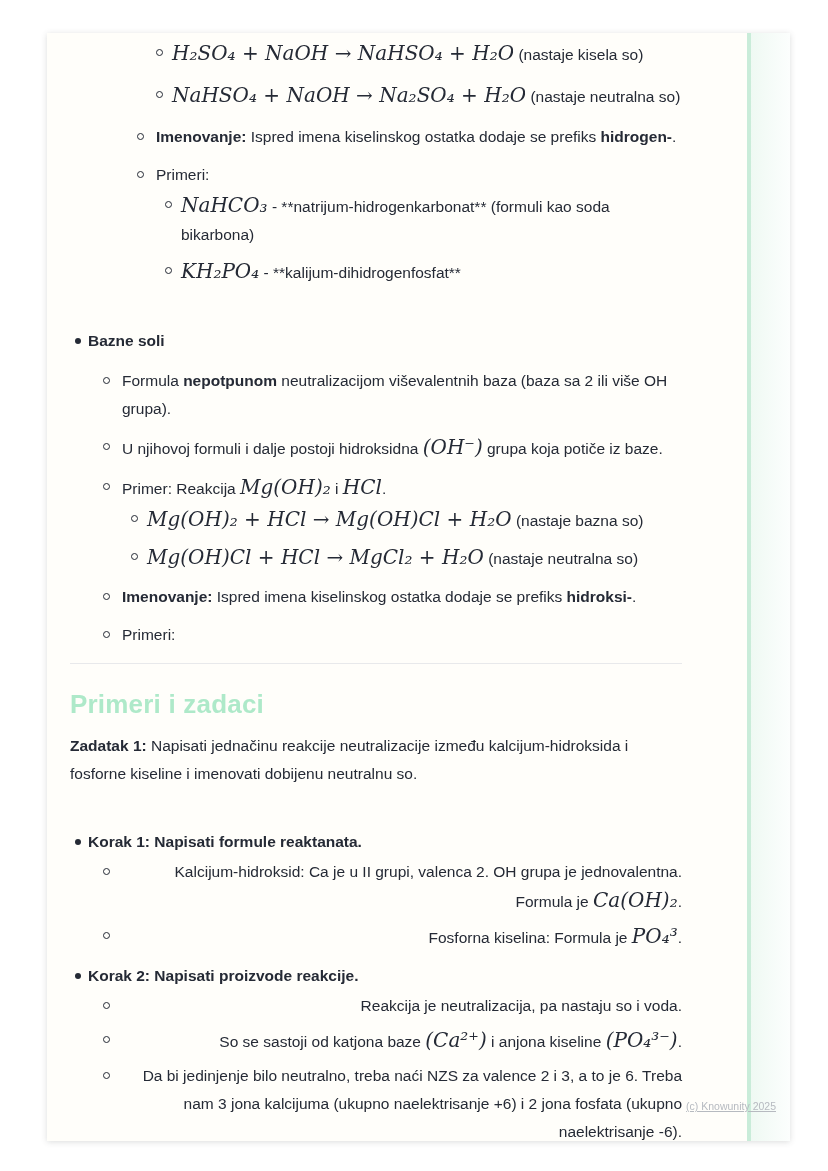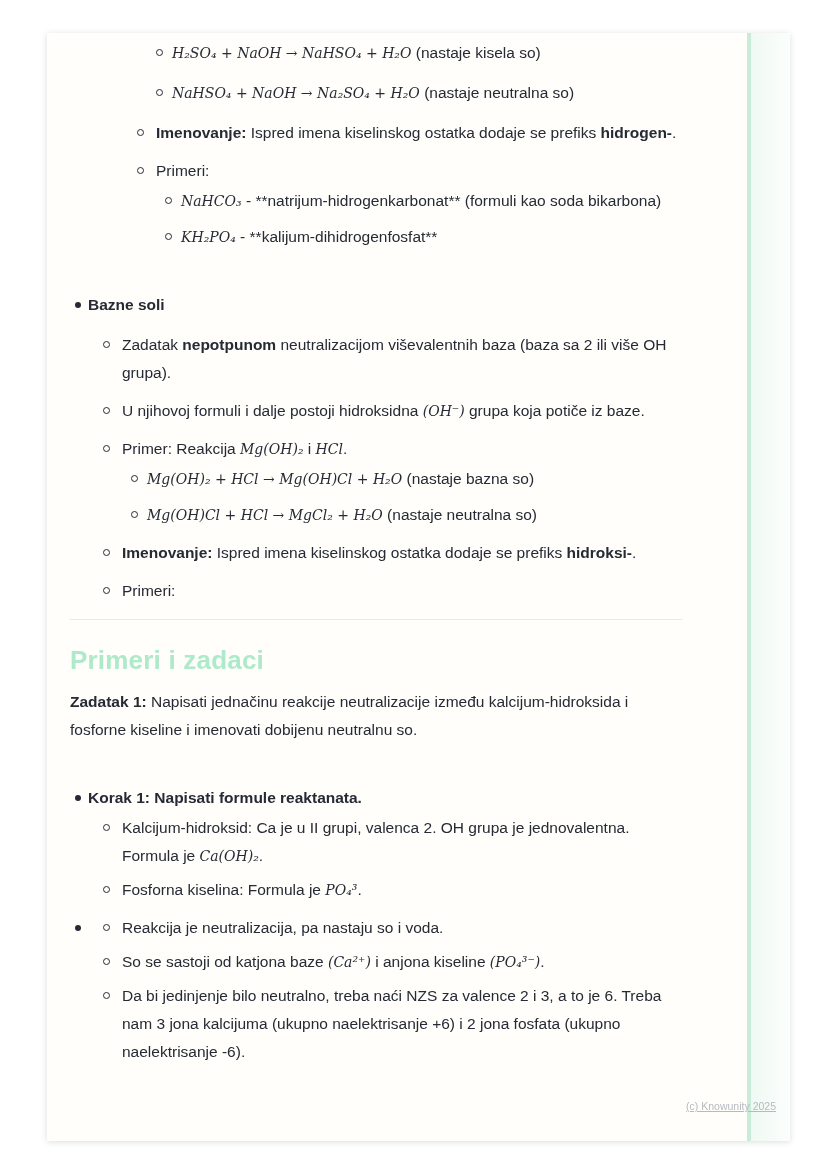--- a/index.html
+++ b/index.html
@@ -29,21 +29,21 @@
   }
   .content{
     position:absolute;left:23px;top:6px;width:612px;
     font-size:15.5px;line-height:28px;
   }
   ul{list-style:none;margin:0;padding:0;}
   li{position:relative;}
   .b{font-weight:700;}
   .fm{
     font-family:"DejaVu Serif","Liberation Serif",serif;
-    font-style:italic;font-size:14px;
+    font-style:italic;font-size:20px;
   }
   
   ul.lv1{padding-left:18px;margin-top:40px;}
   ul.lv1 > li{margin-bottom:10px;}
   ul.lv1 > li::before{
     content:"";position:absolute;left:-13px;top:11px;width:6px;height:6px;
     background:var(--text);border-radius:50%;
   }
   
   ul.lv2{padding-left:34px;margin-top:12px;}
@@ -57,21 +57,21 @@
   ul.lv3 > li{margin-bottom:8px;}
   ul.lv3 > li::before{
     content:"";position:absolute;left:-16px;top:10px;width:5px;height:5px;
     border:1.5px solid var(--text);border-radius:50%;background:transparent;
   }
   
   ul.cut3{margin:0 0 12px 77px;}
   ul.cut3 > li{margin-bottom:12px;}
   ul.cut2{margin:0 0 16px 52px;}
   
-  ul.steps ul.lv2{margin-top:2px;}
+  ul.steps ul.lv2{margin-top:2px;text-align:right;}
   ul.steps ul.lv2 > li{margin-bottom:6px;}
   hr.divider{
     border:none;border-top:1px solid var(--divider);
     margin:14px 0 0;width:100%;
   }
   h2.section-heading{
     color:var(--heading);font-size:26px;line-height:32px;font-weight:700;
     margin:24px 0 12px;letter-spacing:.2px;
   }
   p.task{margin:0 0 10px;}
@@ -96,21 +96,21 @@
     <ul class="cut2 lv2">
         <li><span class="b">Imenovanje:</span><span> Ispred imena kiselinskog ostatka dodaje se prefiks </span><span class="b">hidrogen-</span><span>.</span></li>
         <li><span>Primeri:</span><ul class="lv3">
             <li><span class="fm">NaHCO₃</span><span> - **natrijum-hidrogenkarbonat** (formuli kao soda bikarbona)</span></li>
             <li><span class="fm">KH₂PO₄</span><span> - **kalijum-dihidrogenfosfat**</span></li>
           </ul></li>
       </ul>
 
     <ul class="lv1">
         <li><span class="b">Bazne soli</span><ul class="lv2">
-            <li><span>Zadatak </span><span class="b">nepotpunom</span><span> neutralizacijom viševalentnih baza (baza sa 2 ili više OH grupa).</span></li>
+            <li><span>Formula </span><span class="b">nepotpunom</span><span> neutralizacijom viševalentnih baza (baza sa 2 ili više OH grupa).</span></li>
             <li><span>U njihovoj formuli i dalje postoji hidroksidna </span><span class="fm">(OH⁻)</span><span> grupa koja potiče iz baze.</span></li>
             <li><span>Primer: Reakcija </span><span class="fm">Mg(OH)₂</span><span> i </span><span class="fm">HCl</span><span>.</span><ul class="lv3">
                 <li><span class="fm">Mg(OH)₂ + HCl → Mg(OH)Cl + H₂O</span><span> (nastaje bazna so)</span></li>
                 <li><span class="fm">Mg(OH)Cl + HCl → MgCl₂ + H₂O</span><span> (nastaje neutralna so)</span></li>
               </ul></li>
             <li><span class="b">Imenovanje:</span><span> Ispred imena kiselinskog ostatka dodaje se prefiks </span><span class="b">hidroksi-</span><span>.</span></li>
             <li><span>Primeri:</span></li>
           </ul></li>
       </ul>
 
@@ -118,21 +118,21 @@
 
     <h2 class="section-heading">Primeri i zadaci</h2>
 
     <p class="task"><span class="b">Zadatak 1:</span><span> Napisati jednačinu reakcije neutralizacije između kalcijum-hidroksida i fosforne kiseline i imenovati dobijenu neutralnu so.</span></p>
 
     <ul class="steps lv1">
         <li><span class="b">Korak 1: Napisati formule reaktanata.</span><ul class="lv2">
             <li><span>Kalcijum-hidroksid: Ca je u II grupi, valenca 2. OH grupa je jednovalentna. Formula je </span><span class="fm">Ca(OH)₂</span><span>.</span></li>
             <li><span>Fosforna kiselina: Formula je </span><span class="fm">PO₄³</span><span>.</span></li>
           </ul></li>
-        <li><ul class="lv2">
+        <li><span class="b">Korak 2: Napisati proizvode reakcije.</span><ul class="lv2">
             <li><span>Reakcija je neutralizacija, pa nastaju so i voda.</span></li>
             <li><span>So se sastoji od katjona baze </span><span class="fm">(Ca²⁺)</span><span> i anjona kiseline </span><span class="fm">(PO₄³⁻)</span><span>.</span></li>
             <li><span>Da bi jedinjenje bilo neutralno, treba naći NZS za valence 2 i 3, a to je 6. Treba nam 3 jona kalcijuma (ukupno naelektrisanje +6) i 2 jona fosfata (ukupno naelektrisanje -6).</span></li>
           </ul></li>
       </ul>
   </div>
 
   <div class="watermark">(c) Knowunity 2025</div>
 </div>
 

